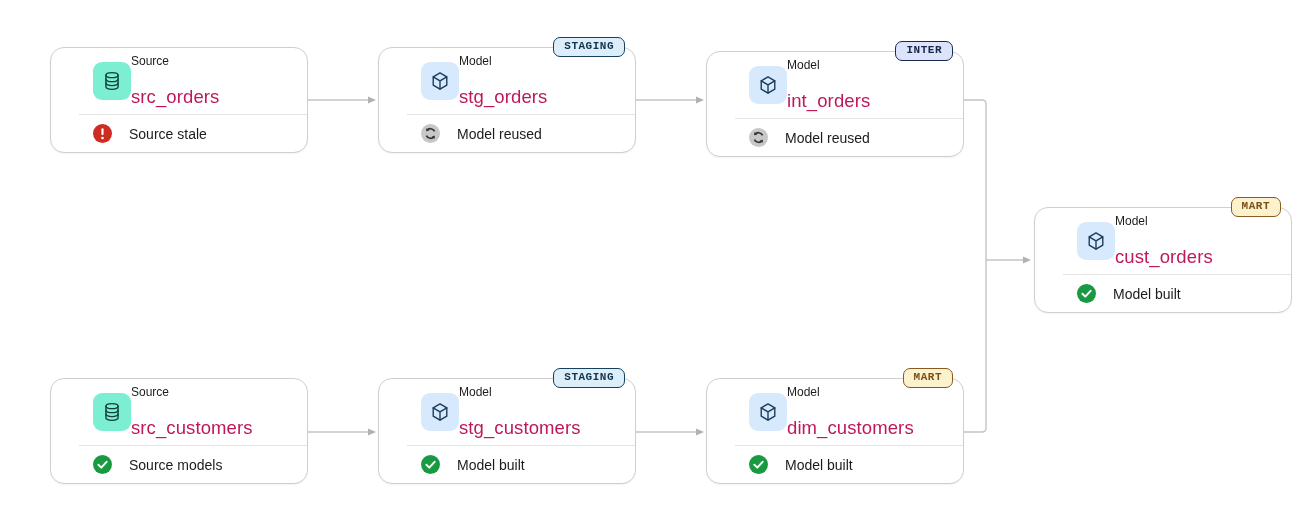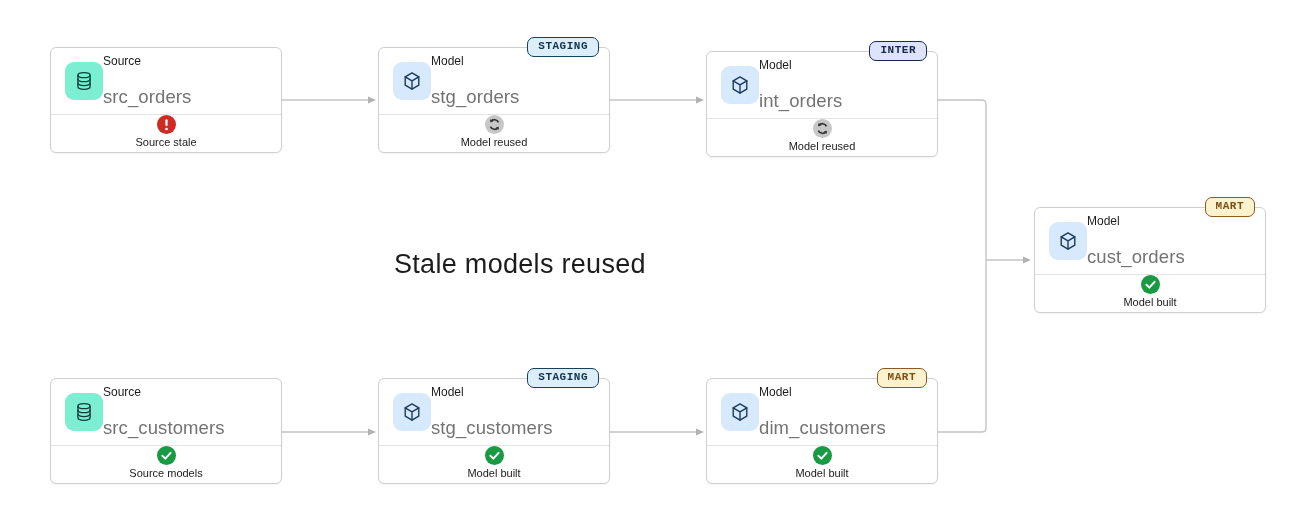--- a/index.html
+++ b/index.html
@@ -6,44 +6,44 @@
   body{
     width:1296px;height:522px;position:relative;background:#ffffff;
     font-family:"Liberation Sans", sans-serif;overflow:hidden;
   }
   .canvas{position:absolute;inset:0;}
   svg.edges{position:absolute;inset:0;z-index:0;}
   .edge{fill:none;stroke:var(--edge-color);stroke-width:1.4px;}
   .arrowhead{fill:var(--edge-arrow);}
 
   .node{
-    position:absolute;width:232px;z-index:2;background:#fff;
-    border:1px solid var(--card-border);border-radius:6px;
-    box-shadow:0 1px 2px rgba(0,0,0,.05);box-sizing:border-box;
+    position:absolute;width:258px;z-index:2;background:#fff;
+    border:1px solid var(--card-border);border-radius:14px;
+    box-shadow:0 1px 2px rgba(0,0,0,.05);box-sizing:border-box;padding-left:28px;
   }
   .node-main{
     display:flex;align-items:center;padding:0 14px;height:67px;
     box-sizing:border-box;border-bottom:1px solid #e4e4e4;
   }
   .icon-box{
     width:38px;height:38px;border-radius:9px;flex:0 0 auto;
     display:flex;align-items:center;justify-content:center;
   }
   .icon-box.source{background:var(--source-icon-bg);}
   .icon-box.model{background:var(--model-icon-bg);}
   .icon-box svg{width:22px;height:22px;}
   .source-glyph{stroke:var(--source-icon-ink);fill:none;stroke-width:1.5;stroke-linecap:round;}
   .model-glyph{stroke:var(--model-icon-ink);fill:none;stroke-width:1.5;stroke-linejoin:round;stroke-linecap:round;}
   .node-texts{display:flex;flex-direction:column;line-height:1.2;}
   .node-type{font-size:12px;color:#1c1c1c;}
-  .node-name{font-size:18.5px;color:#737373;letter-spacing:.1px;margin-top:17px;}
+  .node-name{font-size:18.5px;color:#be185d;letter-spacing:.1px;margin-top:17px;}
 
   .node-status{
-    display:flex;align-items:center;gap:2px;padding:0 14px;height:37px;
-    font-size:11px;color:#1b1b1b;box-sizing:border-box;flex-direction:column;
+    display:flex;align-items:center;gap:17px;padding:0 14px;height:37px;
+    font-size:14px;color:#1b1b1b;box-sizing:border-box;
   }
   .status-icon{width:19px;height:19px;flex:0 0 auto;}
 
   .badge{
     position:absolute;top:-11px;right:10px;z-index:3;
     font-family:"Liberation Mono","DejaVu Sans Mono",monospace;
     font-size:11px;font-weight:700;letter-spacing:.5px;
     padding:3px 10px 4px;border-radius:7px;border:1.5px solid;
     background:#fff;line-height:1;
   }
@@ -68,21 +68,20 @@
       </marker>
     </defs>
     <path class="edge" d="M281 100 H369" marker-end="url(#arrow)"></path>
     <path class="edge" d="M610 100 H697" marker-end="url(#arrow)"></path>
     <path class="edge" d="M281 432 H369" marker-end="url(#arrow)"></path>
     <path class="edge" d="M610 432 H697" marker-end="url(#arrow)"></path>
     <path class="edge" d="M937 100 H982 Q986 100 986 104 V428 Q986 432 982 432 H937"></path>
     <path class="edge" d="M986 260 H1024" marker-end="url(#arrow)"></path>
   </svg>
 
-  <div class="caption">Stale models reused</div>
 
   <div class="node" style="left:50px;top:47px;">
     <div class="node-main">
       <div class="icon-box source">
         <svg viewBox="0 0 24 24">
             <g class="source-glyph">
           <ellipse cx="12" cy="5.6" rx="6.6" ry="2.7"></ellipse>
           <path d="M5.4 5.6 v12.8 c0 1.5 2.95 2.7 6.6 2.7 s6.6-1.2 6.6-2.7 V5.6"></path>
           <path d="M18.6 10.0 c0 1.5-2.95 2.7-6.6 2.7 s-6.6-1.2-6.6-2.7"></path>
           <path d="M18.6 14.3 c0 1.5-2.95 2.7-6.6 2.7 s-6.6-1.2-6.6-2.7"></path>

